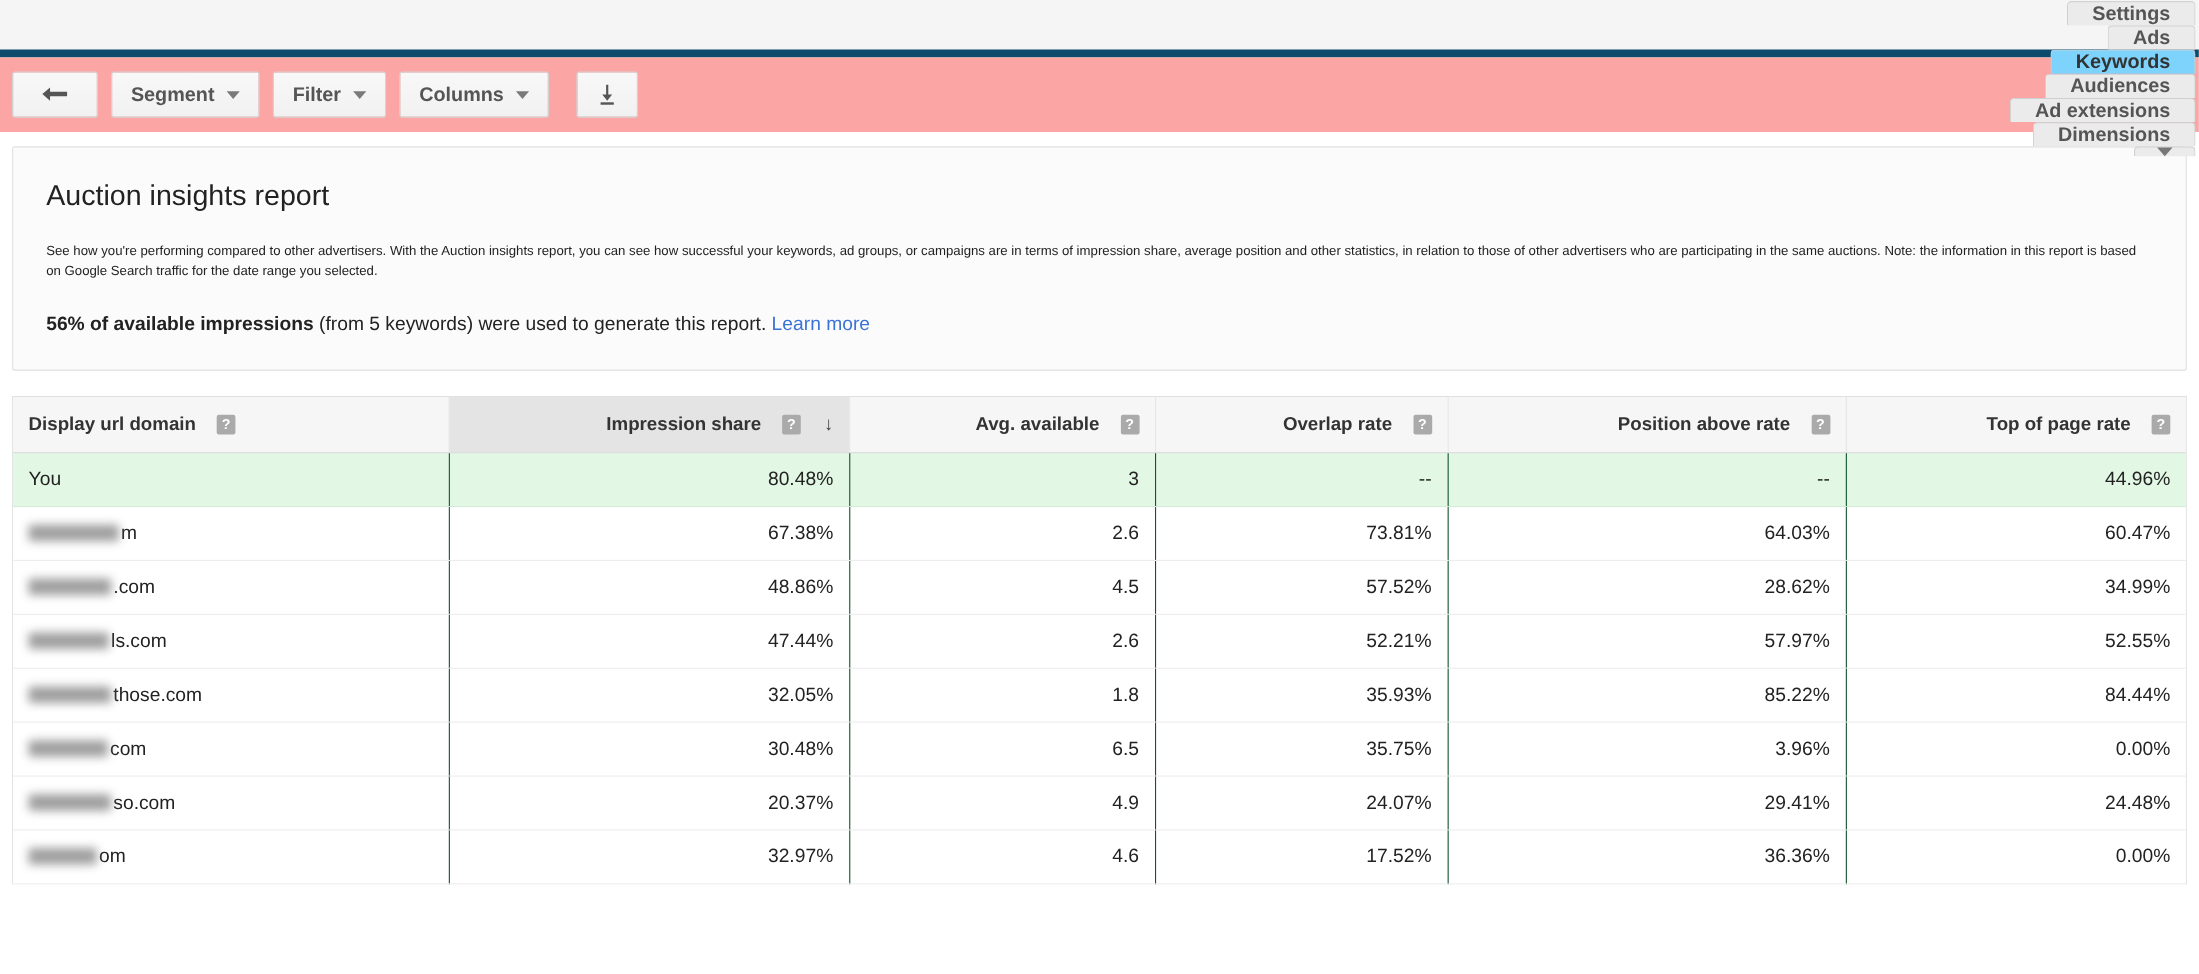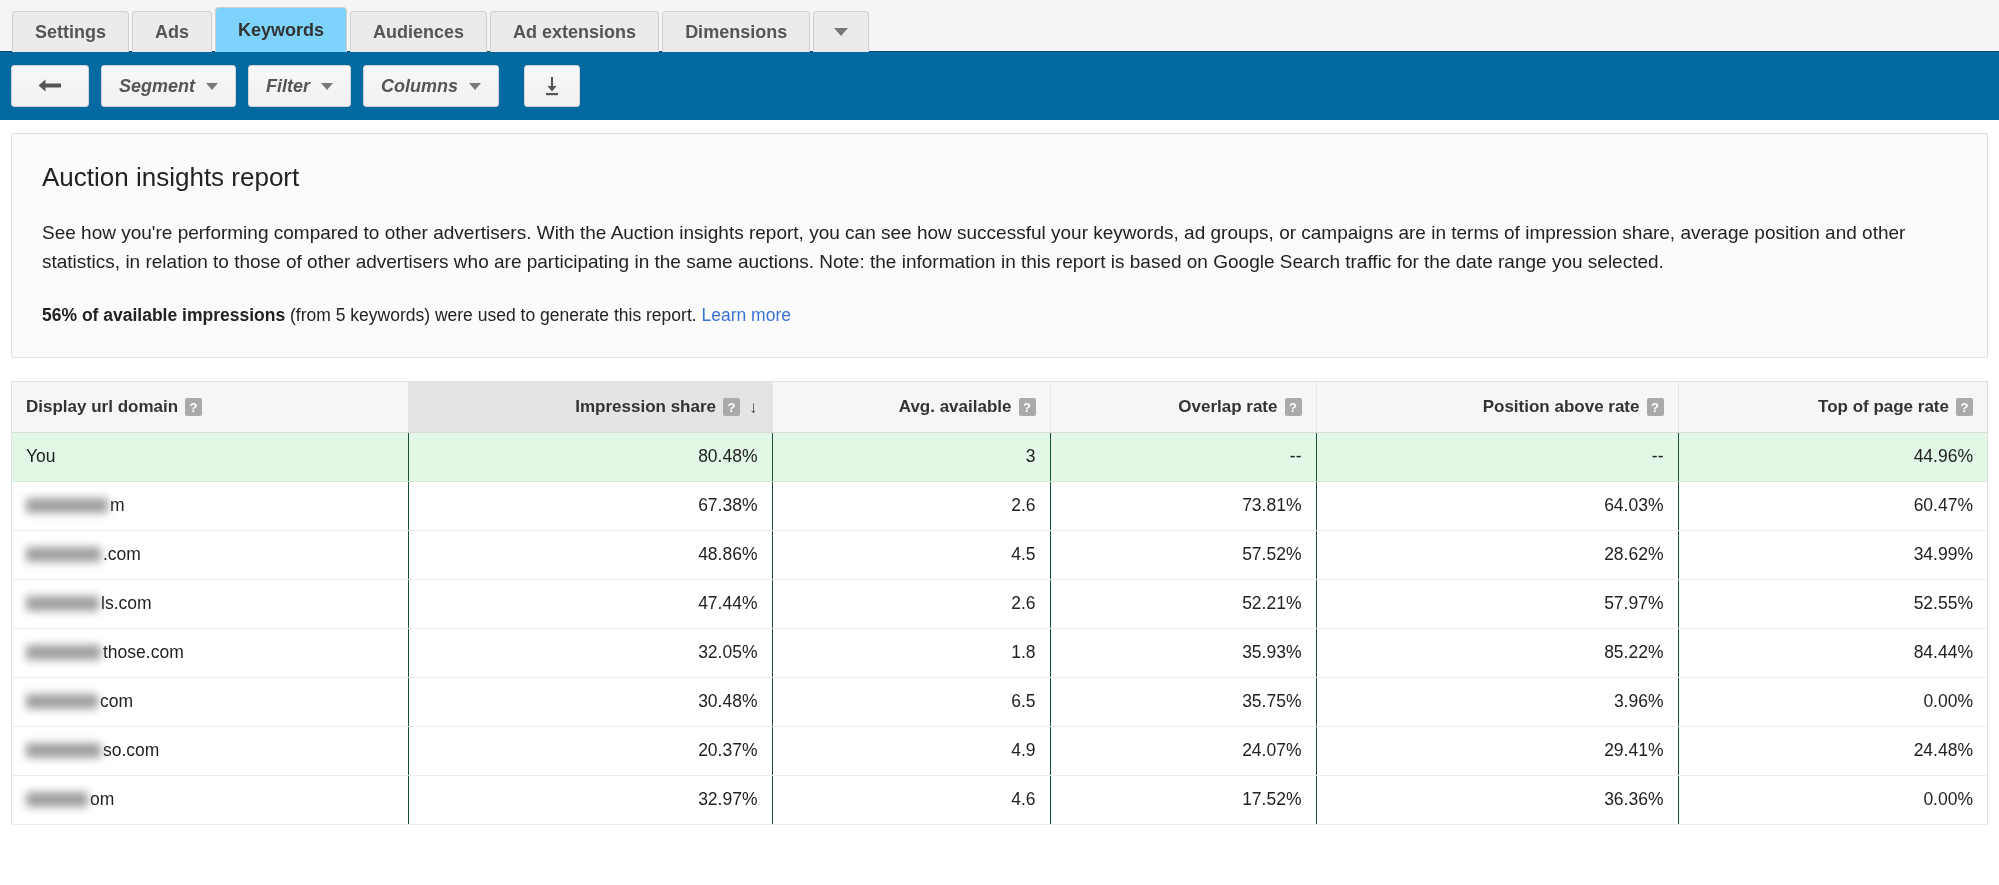--- a/index.html
+++ b/index.html
@@ -14,25 +14,26 @@
     color: #222222;
     overflow: hidden;
     -webkit-font-smoothing: antialiased;
   }
 
   
   .tabbar {
     position: relative;
     height: 52px;
     background: #f5f5f5;
-    border-bottom: 1px solid #0c4a6e;
+    border-bottom: 7px solid #0c4a6e;
     padding-left: 12px;
     box-sizing: border-box;
     display: flex;
     align-items: flex-end;
+    flex-direction: column;
   }
   .tab {
     height: 41px;
     margin-right: 3px;
     padding: 0 22px;
     background: #ebebeb;
     border: 1px solid #d0d0d0;
     border-bottom: none;
     border-radius: 4px 4px 0 0;
     display: flex;
@@ -59,26 +60,25 @@
   .caret-glyph {
     width: 0; height: 0;
     border-left: 7px solid transparent;
     border-right: 7px solid transparent;
     border-top: 8px solid #777777;
   }
 
   
   .toolbar {
     height: 68px;
-    background: #0369a1;
+    background: #fca5a5;
     display: flex;
     align-items: center;
     padding-left: 11px;
     box-sizing: border-box;
-    font-style: italic;
   }
   .tb-btn {
     height: 42px;
     background: linear-gradient(to bottom, #f8f8f8, #f1f1f1);
     border: 1px solid #d4d4d4;
     border-radius: 3px;
     display: flex;
     align-items: center;
     justify-content: center;
     font-size: 18px;
@@ -112,21 +112,21 @@
     box-sizing: border-box;
   }
   .panel-title {
     font-size: 26px;
     color: #222222;
     font-weight: normal;
     margin: 0 0 26px 0;
     line-height: 1.2;
   }
   .panel-desc {
-    font-size: 19px;
+    font-size: 12px;
     line-height: 1.52;
     color: #222222;
     margin: 0 0 26px 0;
     max-width: 1905px;
   }
   .panel-note {
     font-size: 17.5px;
     color: #222222;
     margin: 0;
     line-height: 1.4;
@@ -170,21 +170,21 @@
     text-align: left;
   }
   table.ai th.sorted {
     background: #e4e4e4;
   }
   table.ai th:last-child { border-right: none; }
   .th-inner {
     display: flex;
     align-items: center;
     justify-content: flex-end;
-    gap: 7px;
+    gap: 19px;
   }
   .th-inner.left { justify-content: flex-start; }
   .help-icon {
     display: inline-flex;
     align-items: center;
     justify-content: center;
     width: 17px;
     height: 18px;
     background: #aaaaaa;
     border-radius: 2px;

